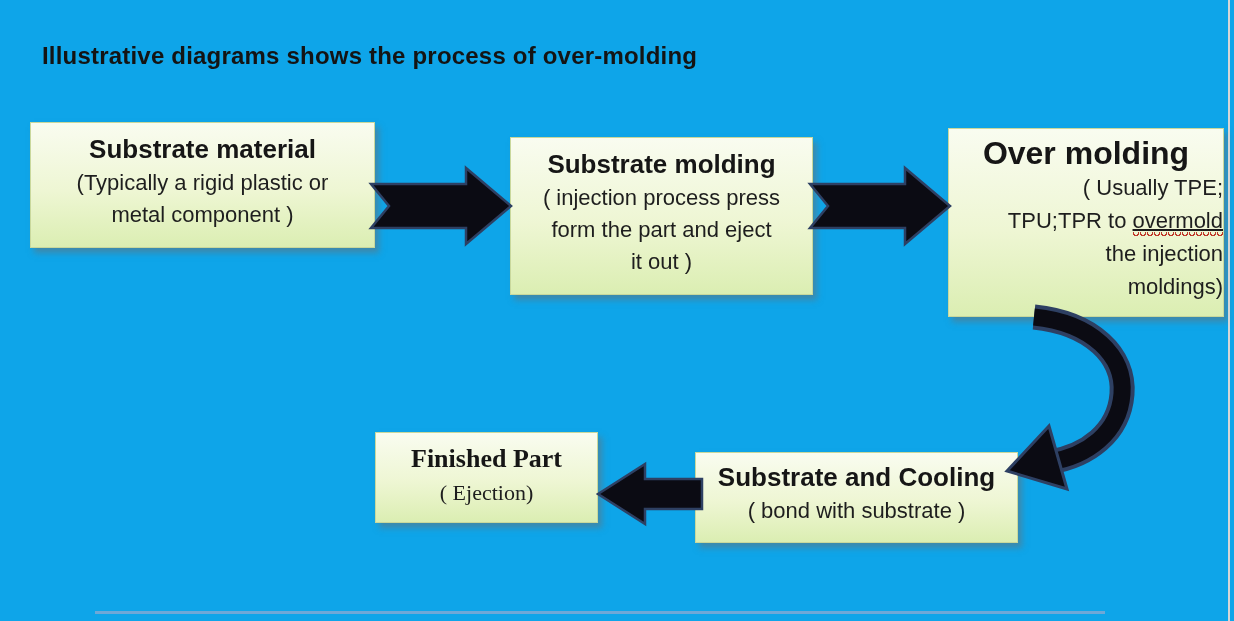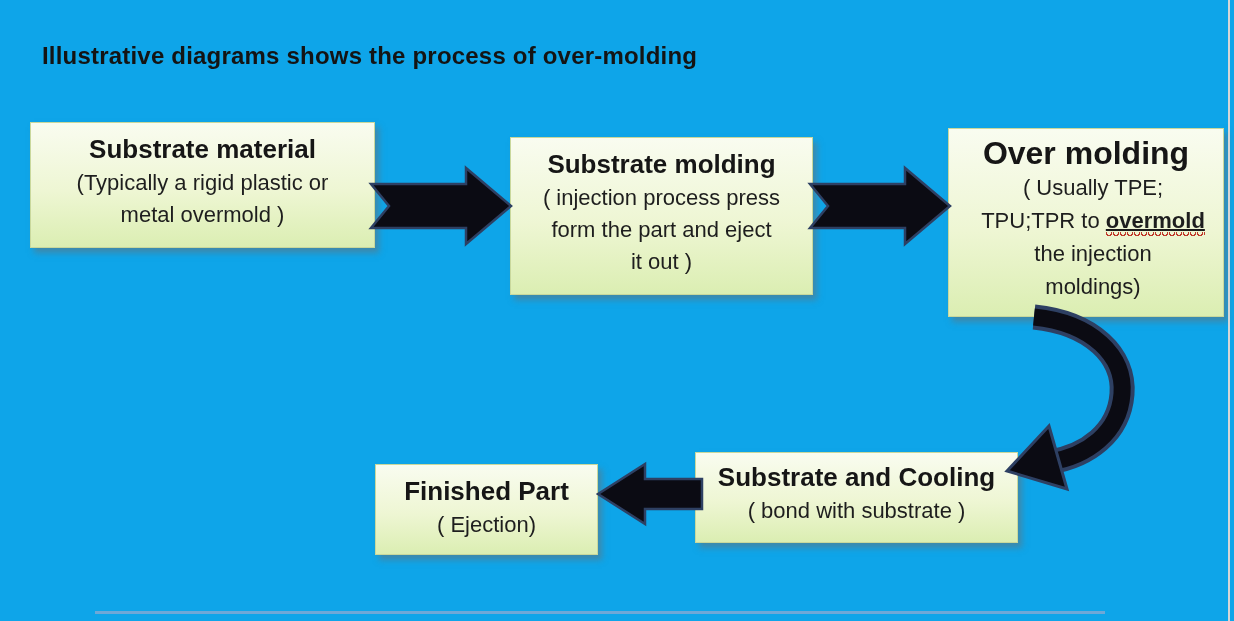--- a/index.html
+++ b/index.html
@@ -31,35 +31,34 @@
     box-shadow: 4px 5px 6px rgba(110,110,110,0.5);
     text-align: center;
   }
   .box-title { font-weight: bold; font-size: 26px; line-height: 36px; color: #161616; }
   .box-body  { font-size: 22px; line-height: 32px; color: #1e1e1e; text-align: center; }
 
   .box1 { left: 30px;  top: 122px; width: 345px; height: 126px; padding-top: 8px; }
   .box2 { left: 510px; top: 137px; width: 303px; height: 158px; padding-top: 8px; }
   .box3 { left: 948px; top: 128px; width: 276px; height: 189px; padding-top: 6px; }
   .box4 { left: 695px; top: 452px; width: 323px; height: 91px;  padding-top: 6px; }
-  .box5 { left: 375px; top: 464px; width: 223px; height: 91px;  padding-top: 8px; }
+  .box5 { left: 375px; top: 432px; width: 223px; height: 91px;  padding-top: 8px; font-family: Liberation Serif, serif; }
 
   .box3 .box-title { font-size: 32px; }
-  .box3 .box-body  { text-align: center; padding-left: 14px; line-height: 33px; }
+  .box3 .box-body  { text-align: right; padding-left: 14px; line-height: 33px; }
 
   .misspelled {
     text-decoration: underline;
     text-decoration-thickness: 2px;
     text-decoration-color: #1b1b1b;
     padding-bottom: 3px;
     background-image: radial-gradient(circle at 3px 1px, rgba(192,57,43,0) 1.8px, #c0392b 2px, #c0392b 3px, rgba(192,57,43,0) 3.4px);
     background-size: 7px 4px;
     background-repeat: repeat-x;
     background-position: 0 bottom;
-    font-weight: bold;
   }
 
   .arrow-layer {
     position: absolute;
     left: 0; top: 0;
     width: 1234px; height: 621px;
     pointer-events: none;
   }
   .bottom-rule {
     position: absolute;
@@ -79,21 +78,21 @@
 <body>
 
 <div class="canvas">
 
   <h1 class="title">Illustrative diagrams shows the process of over-molding</h1>
 
   <div class="box box1">
     <div class="box-title">Substrate material</div>
     <div class="box-body">
       <span>(Typically a rigid plastic or</span><br>
-      <span>metal overmold )</span>
+      <span>metal component )</span>
     </div>
   </div>
 
   <div class="box box2">
     <div class="box-title">Substrate molding</div>
     <div class="box-body">
       <span>( injection process press</span><br>
       <span>form the part and eject</span><br>
       <span>it out )</span>
     </div>

